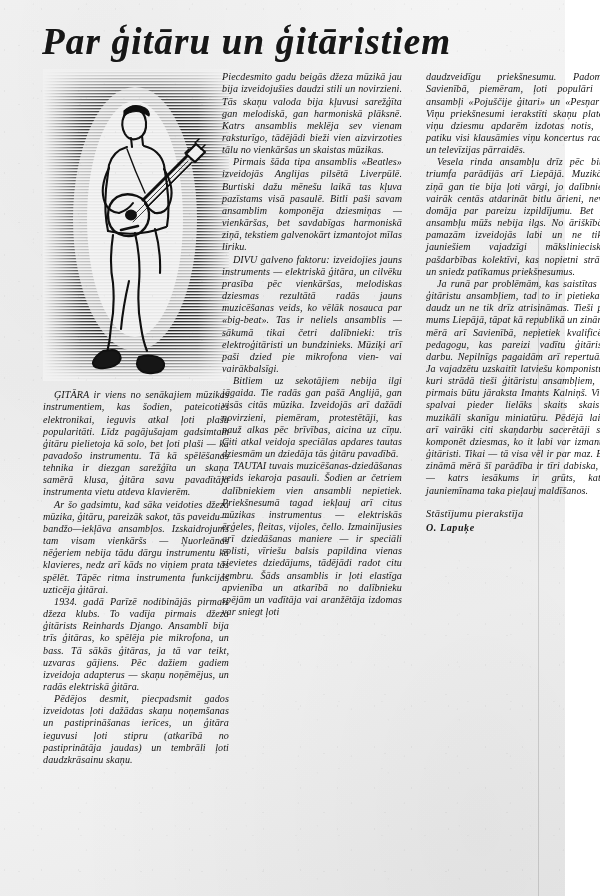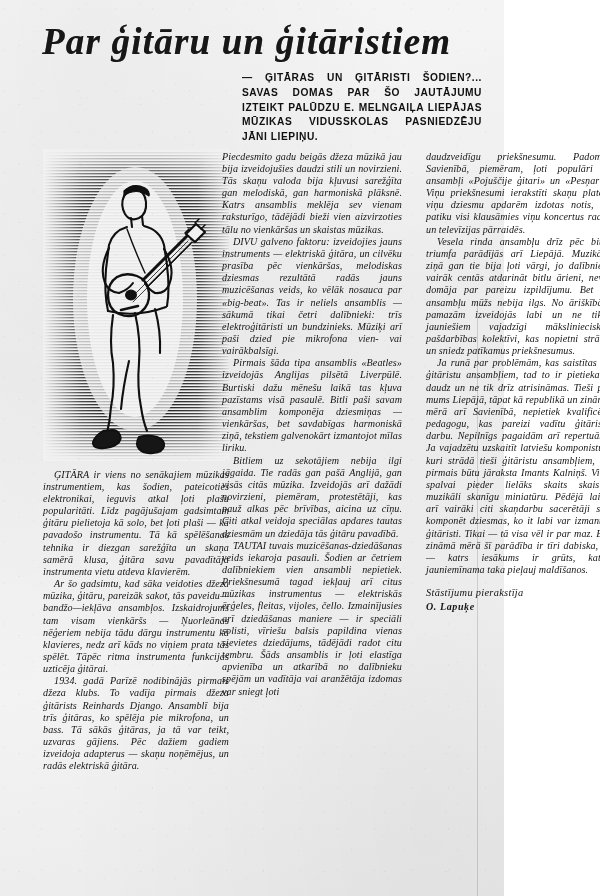--- a/index.html
+++ b/index.html
@@ -12,21 +12,21 @@
     width: 600px;
     height: 896px;
     overflow: hidden;
     font-family: "Liberation Serif", "DejaVu Serif", serif;
     color: #151515;
   }
 
   
   .page {
     position: relative;
-    width: 504px;
+    width: 565px;
     height: 896px;
     box-sizing: border-box;
     padding: 18px 22px 10px 26px;
     background:
       radial-gradient(ellipse at 18% 8%,  rgba(0,0,0,0.035) 0%, rgba(0,0,0,0) 55%),
       radial-gradient(ellipse at 85% 92%, rgba(0,0,0,0.045) 0%, rgba(0,0,0,0) 60%),
       linear-gradient(168deg, #f3f2ee 0%, #eceae4 38%, #f1efe9 70%, #e8e6e0 100%);
     filter: grayscale(100%) contrast(104%);
   }
   
@@ -146,21 +146,20 @@
     opacity: .6;
   }
 </style>
 </head>
 <body>
 
 <div class="page">
 
   <h1 class="headline">Par ģitāru un ģitāristiem</h1>
 
-  <div class="intro">— Ģitāras un ģitāristi šodien?... Savas domas par šo jautājumu izteikt palūdzu E. Melngaiļa Liepājas mūzikas vidusskolas pasniedzēju Jāni Liepiņu.</div>
 
   <div class="body-cols">
 
     <div class="col col-left">
 
       <div class="cut">
         <svg viewBox="0 0 186 312" xmlns="http://www.w3.org/2000/svg" aria-hidden="true">
           <defs>
             <pattern id="hatch" width="3" height="3" patternUnits="userSpaceOnUse">
               <rect width="3" height="3" fill="#efede7"></rect>
@@ -250,26 +249,27 @@
             <path d="M84 80 q8 22 18 44" stroke-width="1.4"></path>
           </g>
         </svg>
       </div>
 
       <div class="cut-spacer"></div>
 
       <p>ĢITĀRA ir viens no senākajiem mūzikas instrumentiem, kas šodien, pateicoties elektronikai, ieguvis atkal ļoti plašu popularitāti. Līdz pagājušajam gadsimtam ģitāru pielietoja kā solo, bet ļoti plaši — kā pavadošo instrumentu. Tā kā spēlēšanas tehnika ir diezgan sarežģīta un skaņa samērā klusa, ģitāra savu pavadītāja instrumenta vietu atdeva klavierēm.</p>
       <p>Ar šo gadsimtu, kad sāka veidoties džeza mūzika, ģitāru, pareizāk sakot, tās paveidu—bandžo—iekļāva ansambļos. Izskaidrojums tam visam vienkāršs — Ņuorleānas nēģeriem nebija tādu dārgu instrumentu kā klavieres, nedz arī kāds no viņiem prata tās spēlēt. Tāpēc ritma instrumenta funkcijas uzticēja ģitārai.</p>
       <p>1934. gadā Parīzē nodibinājās pirmais džeza klubs. To vadīja pirmais džeza ģitārists Reinhards Django. Ansamblī bija trīs ģitāras, ko spēlēja pie mikrofona, un bass. Tā sākās ģitāras, ja tā var teikt, uzvaras gājiens. Pēc dažiem gadiem izveidoja adapterus — skaņu noņēmējus, un radās elektriskā ģitāra.</p>
+      <p>Pēdējos desmit, piecpadsmit gados izveidotas ļoti dažādas skaņu noņemšanas un pastiprināšanas ierīces, un ģitāra ieguvusi ļoti stipru (atkarībā no pastiprinātāja jaudas) un tembrāli ļoti daudzkrāsainu skaņu.</p>
     </div>
 
     <div class="col col-mid">
       <p class="no-indent">Piecdesmito gadu beigās džeza mūzikā jau bija izveidojušies daudzi stili un novirzieni. Tās skaņu valoda bija kļuvusi sarežģīta gan melodiskā, gan harmoniskā plāksnē. Katrs ansamblis meklēja sev vienam raksturīgo, tādējādi bieži vien aizvirzoties tālu no vienkāršas un skaistas mūzikas.</p>
+      <p>Pirmais šāda tipa ansamblis «Beatles» izveidojās Anglijas pilsētā Liverpūlē. Burtiski dažu mēnešu laikā tas kļuva pazīstams visā pasaulē. Bitli paši savam ansamblim komponēja dziesmiņas — vienkāršas, bet savdabīgas harmoniskā ziņā, tekstiem galvenokārt izmantojot mīlas liriku.</p>
       <p>DIVU galveno faktoru: izveidojies jauns instruments — elektriskā ģitāra, un cilvēku prasība pēc vienkāršas, melodiskas dziesmas rezultātā radās jauns muzicēšanas veids, ko vēlāk nosauca par «big-beat». Tas ir neliels ansamblis — sākumā tikai četri dalībnieki: trīs elektroģitāristi un bundzinieks. Mūziķi arī paši dzied pie mikrofona vien- vai vairākbalsīgi.</p>
-      <p>Pirmais šāda tipa ansamblis «Beatles» izveidojās Anglijas pilsētā Liverpūlē. Burtiski dažu mēnešu laikā tas kļuva pazīstams visā pasaulē. Bitli paši savam ansamblim komponēja dziesmiņas — vienkāršas, bet savdabīgas harmoniskā ziņā, tekstiem galvenokārt izmantojot mīlas liriku.</p>
       <p>Bitliem uz sekotājiem nebija ilgi jāgaida. Tie radās gan pašā Anglijā, gan visās citās mūzika. Izveidojās arī dažādi novirzieni, piemēram, protestētāji, kas pauž alkas pēc brīvības, aicina uz cīņu. Citi atkal veidoja speciālas apdares tautas dziesmām un dziedāja tās ģitāru pavadībā.</p>
       <p>TAUTAI tuvais muzicēšanas-dziedāšanas veids iekaroja pasauli. Šodien ar četriem dalībniekiem vien ansambli nepietiek. Priekšnesumā tagad iekļauj arī citus mūzikas instrumentus — elektriskās ērģeles, fleitas, vijoles, čello. Izmainījusies arī dziedāšanas maniere — ir speciāli solisti, vīriešu balsis papildina vienas sievietes dziedājums, tādējādi radot citu tembru. Šāds ansamblis ir ļoti elastīga apvienība un atkarībā no dalībnieku spējām un vadītāja vai aranžētāja izdomas var sniegt ļoti</p>
     </div>
 
     <div class="col col-right">
       <p class="no-indent">daudzveidīgu priekšnesumu. Padomju Savienībā, piemēram, ļoti populāri ir ansambļi «Pojuščije ģitari» un «Pesņari». Viņu priekšnesumi ierakstīti skaņu platēs, viņu dziesmu apdarēm izdotas notis, ar patiku visi klausāmies viņu koncertus radio un televīzijas pārraidēs.</p>
       <p>Vesela rinda ansambļu drīz pēc bitlu triumfa parādījās arī Liepājā. Muzikālā ziņā gan tie bija ļoti vārgi, jo dalībnieki vairāk centās atdarināt bitlu ārieni, nevis domāja par pareizu izpildījumu. Bet šo ansambļu mūžs nebija ilgs. No āriškībām pamazām izveidojās labi un ne tikai jauniešiem vajadzīgi mākslinieciskās pašdarbības kolektīvi, kas nopietni strādā un sniedz patīkamus priekšnesumus.</p>
       <p>Ja runā par problēmām, kas saistītas ar ģitāristu ansambļiem, tad to ir pietiekami daudz un ne tik drīz atrisināmas. Tieši pie mums Liepājā, tāpat kā republikā un zināmā mērā arī Savienībā, nepietiek kvalificētu pedagogu, kas pareizi vadītu ģitāristu darbu. Nepilnīgs pagaidām arī repertuārs. Ja vajadzētu uzskaitīt latviešu komponistus, kuri strādā tieši ģitāristu ansambļiem, kā pirmais būtu jāraksta Imants Kalniņš. Viņa spalvai pieder lielāks skaits skaistu, muzikāli skanīgu miniatūru. Pēdējā laikā arī vairāki citi skaņdarbu sacerētāji sāk komponēt dziesmas, ko it labi var izmantot ģitāristi. Tikai — tā visa vēl ir par maz. Bet zināmā mērā šī parādība ir tīri dabiska, jo — katrs iesākums ir grūts, katra jauniemīnama taka pieļauj maldīšanos.</p>
 
       <div class="signature">

